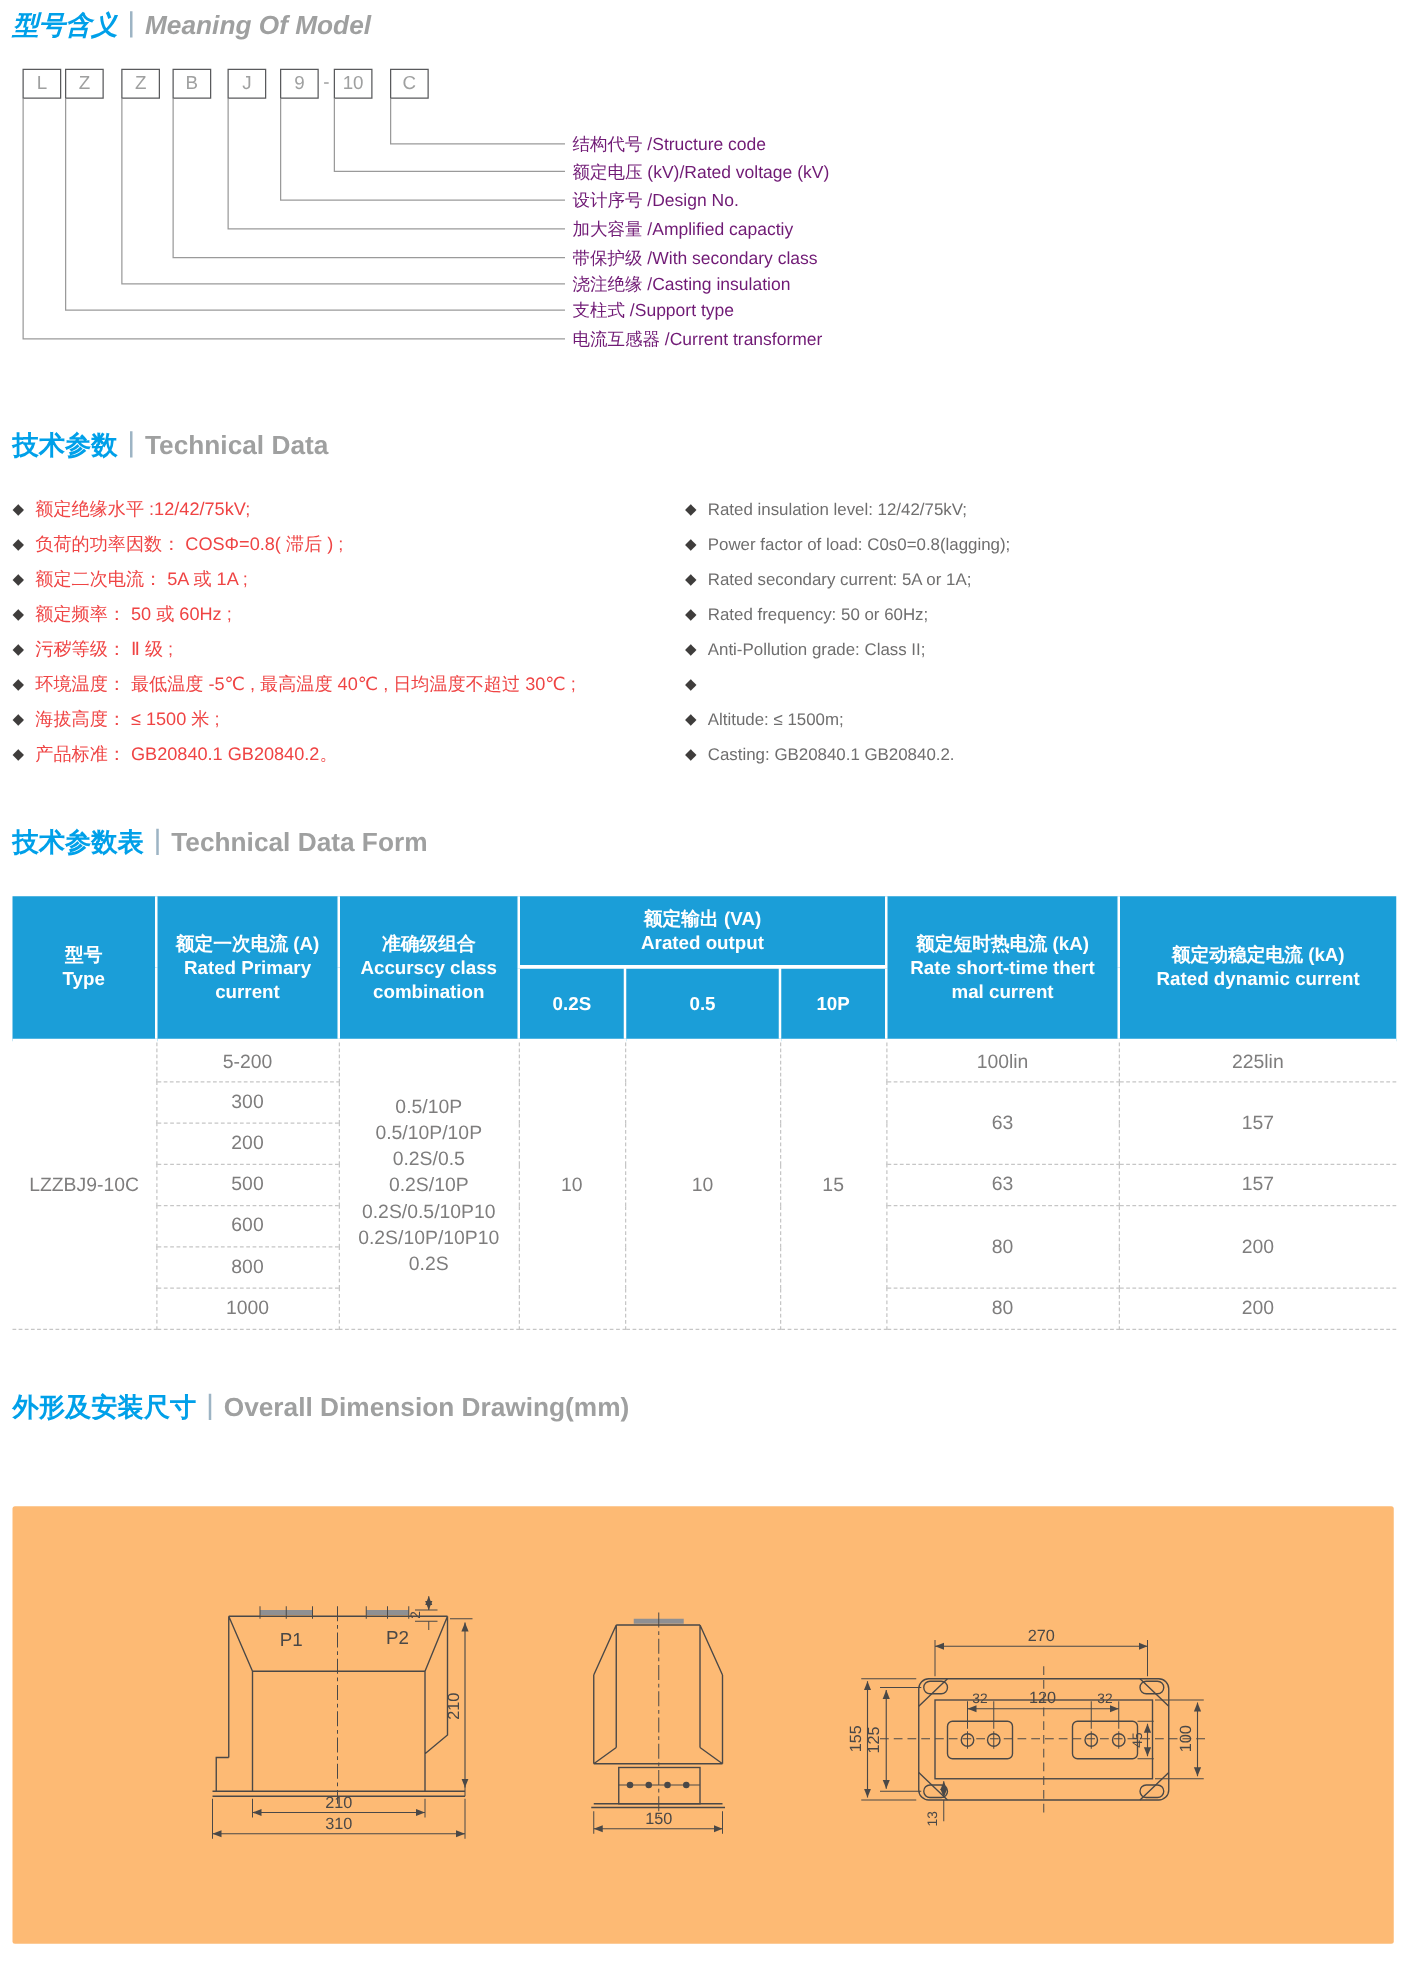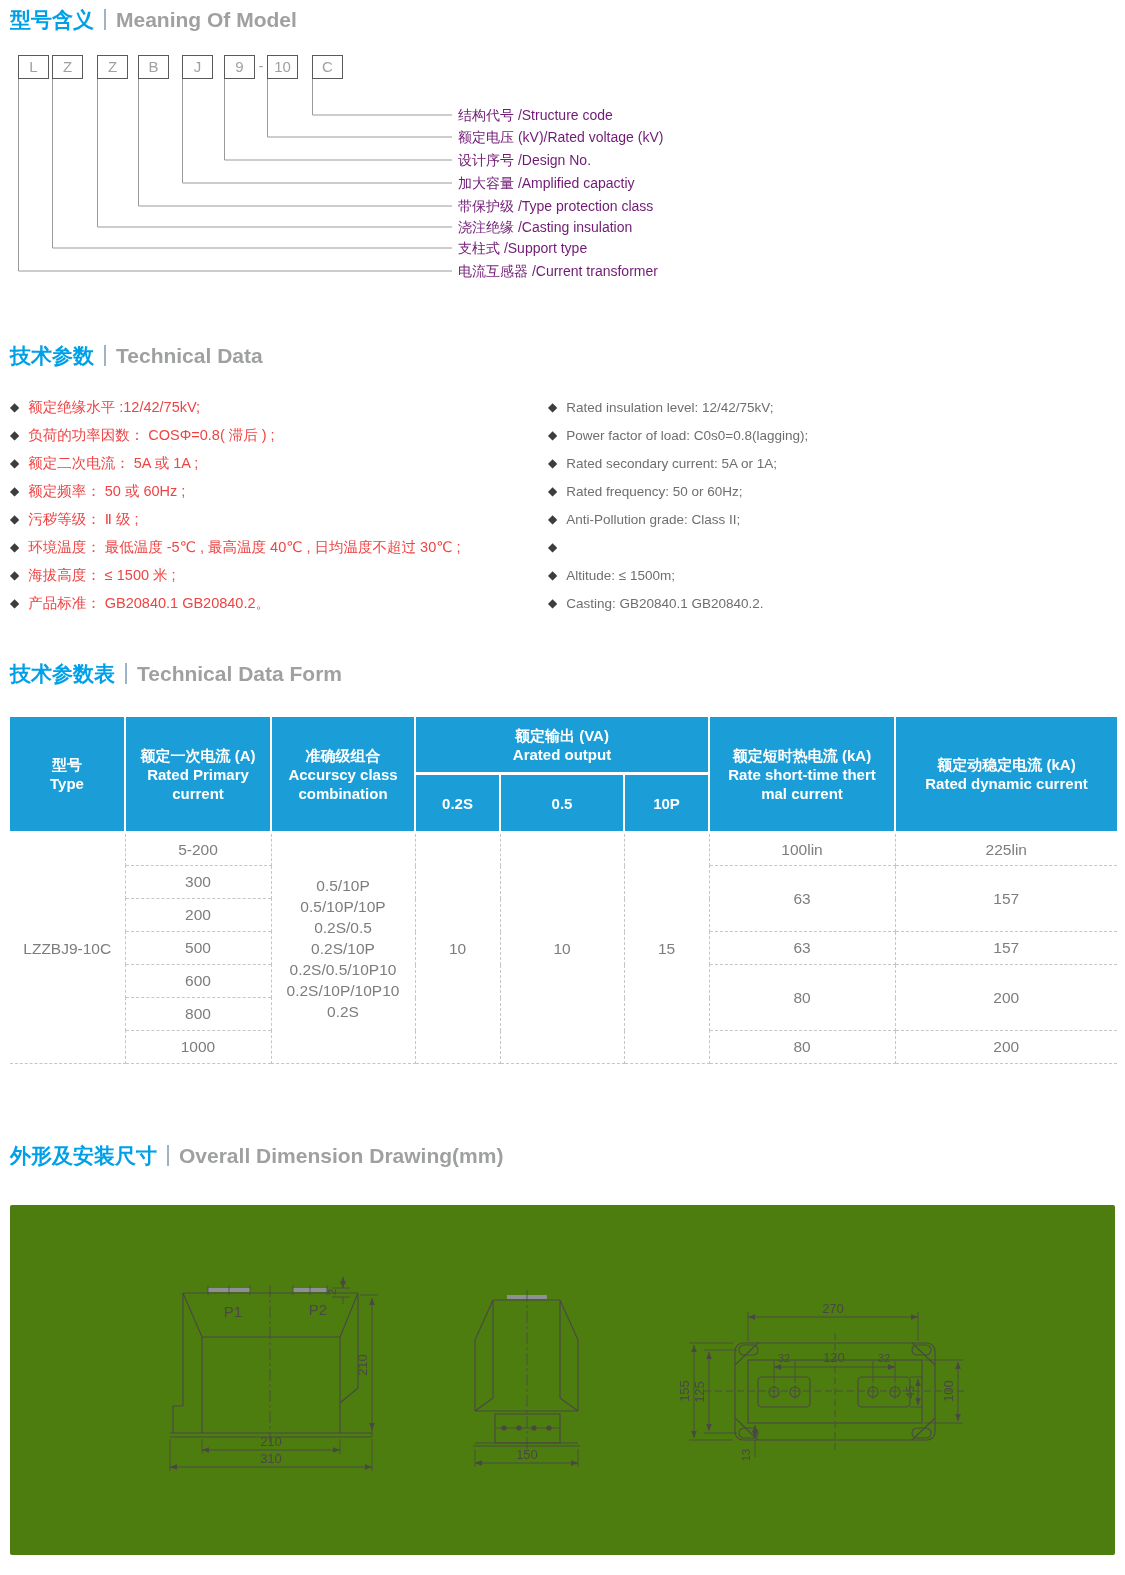--- a/index.html
+++ b/index.html
@@ -32,37 +32,37 @@
   thead tr.r1 th{height:51px;}
   #tech-table td{border:1px dashed #c6c6c6;color:#7e7d7d;font-size:15.5px;text-align:center;
                  vertical-align:middle;padding:0 2px;}
   #tech-table tbody tr{height:33px;}
   .no-l{border-left:none !important;}
   .no-r{border-right:none !important;}
   .pre{white-space:pre-line;line-height:21px;}
   
   #note{position:absolute;left:10px;top:1072px;font-size:14.5px;color:#6f6e6e;white-space:nowrap;}
   
-  #dim-panel{position:absolute;left:10px;top:1205px;width:1105px;height:350px;background:#4d7c0f;border-radius:2px;}
+  #dim-panel{position:absolute;left:10px;top:1205px;width:1105px;height:350px;background:#fdba74;border-radius:2px;}
   .shape{stroke:#4a4847;stroke-width:1.1;fill:none;}
   .thk{stroke:#8f9093;stroke-width:4;fill:none;}
   .ext{stroke:#4a4847;stroke-width:0.8;fill:none;}
   .dim{stroke:#4a4847;stroke-width:0.9;fill:none;marker-start:url(#arr);marker-end:url(#arr);}
   .cl{stroke:#4a4847;stroke-width:0.8;fill:none;stroke-dasharray:12 3 3 3;}
   .dsh{stroke:#4a4847;stroke-width:0.8;fill:none;stroke-dasharray:7 4;}
   text.d{font-size:13px;fill:#4a4847;text-anchor:middle;}
   text.p{font-size:15px;fill:#4a4847;text-anchor:middle;}
   text.s{font-size:11px;fill:#4a4847;text-anchor:middle;}
 </style>
 </head>
 <body>
 
 <div id="page">
 
-  <div class="sec-title" style="top:6px;">
+  <div class="sec-title" style="top:6px;font-style:italic;">
     <span class="zh">型号含义</span><span class="bar"></span><span class="en">Meaning Of Model</span>
   </div>
 
   <div id="model-diagram">
     <div class="mbox" style="left:18px">L</div>
     <div class="mbox" style="left:52px">Z</div>
     <div class="mbox" style="left:97px">Z</div>
     <div class="mbox" style="left:138px">B</div>
     <div class="mbox" style="left:182px">J</div>
     <div class="mbox" style="left:224px">9</div>
@@ -80,21 +80,21 @@
         <path d="M97.5,24  V172 H452"></path>
         <path d="M52.5,24  V193 H452"></path>
         <path d="M18.5,24  V216 H452"></path>
       </g>
     </svg>
 
     <div class="mlabel" style="top:50px">结构代号 /Structure code</div>
     <div class="mlabel" style="top:72px">额定电压 (kV)/Rated voltage (kV)</div>
     <div class="mlabel" style="top:95px">设计序号 /Design No.</div>
     <div class="mlabel" style="top:118px">加大容量 /Amplified capactiy</div>
-    <div class="mlabel" style="top:141px">带保护级 /Type protection class</div>
+    <div class="mlabel" style="top:141px">带保护级 /With secondary class</div>
     <div class="mlabel" style="top:162px">浇注绝缘 /Casting insulation</div>
     <div class="mlabel" style="top:183px">支柱式 /Support type</div>
     <div class="mlabel" style="top:206px">电流互感器 /Current transformer</div>
   </div>
 
   <div class="sec-title" style="top:342px;">
     <span class="zh">技术参数</span><span class="bar"></span><span class="en">Technical Data</span>
   </div>
 
   <div class="bullets" style="left:10px;">
@@ -245,21 +245,21 @@
       </tr>
       <tr>
         <td>1000</td>
         <td>80</td>
         <td class="no-r">200</td>
       </tr>
     </tbody>
   </table>
 
 
-  <div class="sec-title" style="top:1142px;">
+  <div class="sec-title" style="top:1112px;">
     <span class="zh">外形及安装尺寸</span><span class="bar"></span><span class="en">Overall Dimension Drawing(mm)</span>
   </div>
 
   <div id="dim-panel">
     <svg width="1105" height="350" viewBox="0 0 1105 350">
       <defs>
         <marker id="arr" markerWidth="9" markerHeight="8" refX="8" refY="4" orient="auto-start-reverse">
           <path d="M0,0.8 L8,4 L0,7.2 Z" fill="#4a4847"></path>
         </marker>
       </defs>

